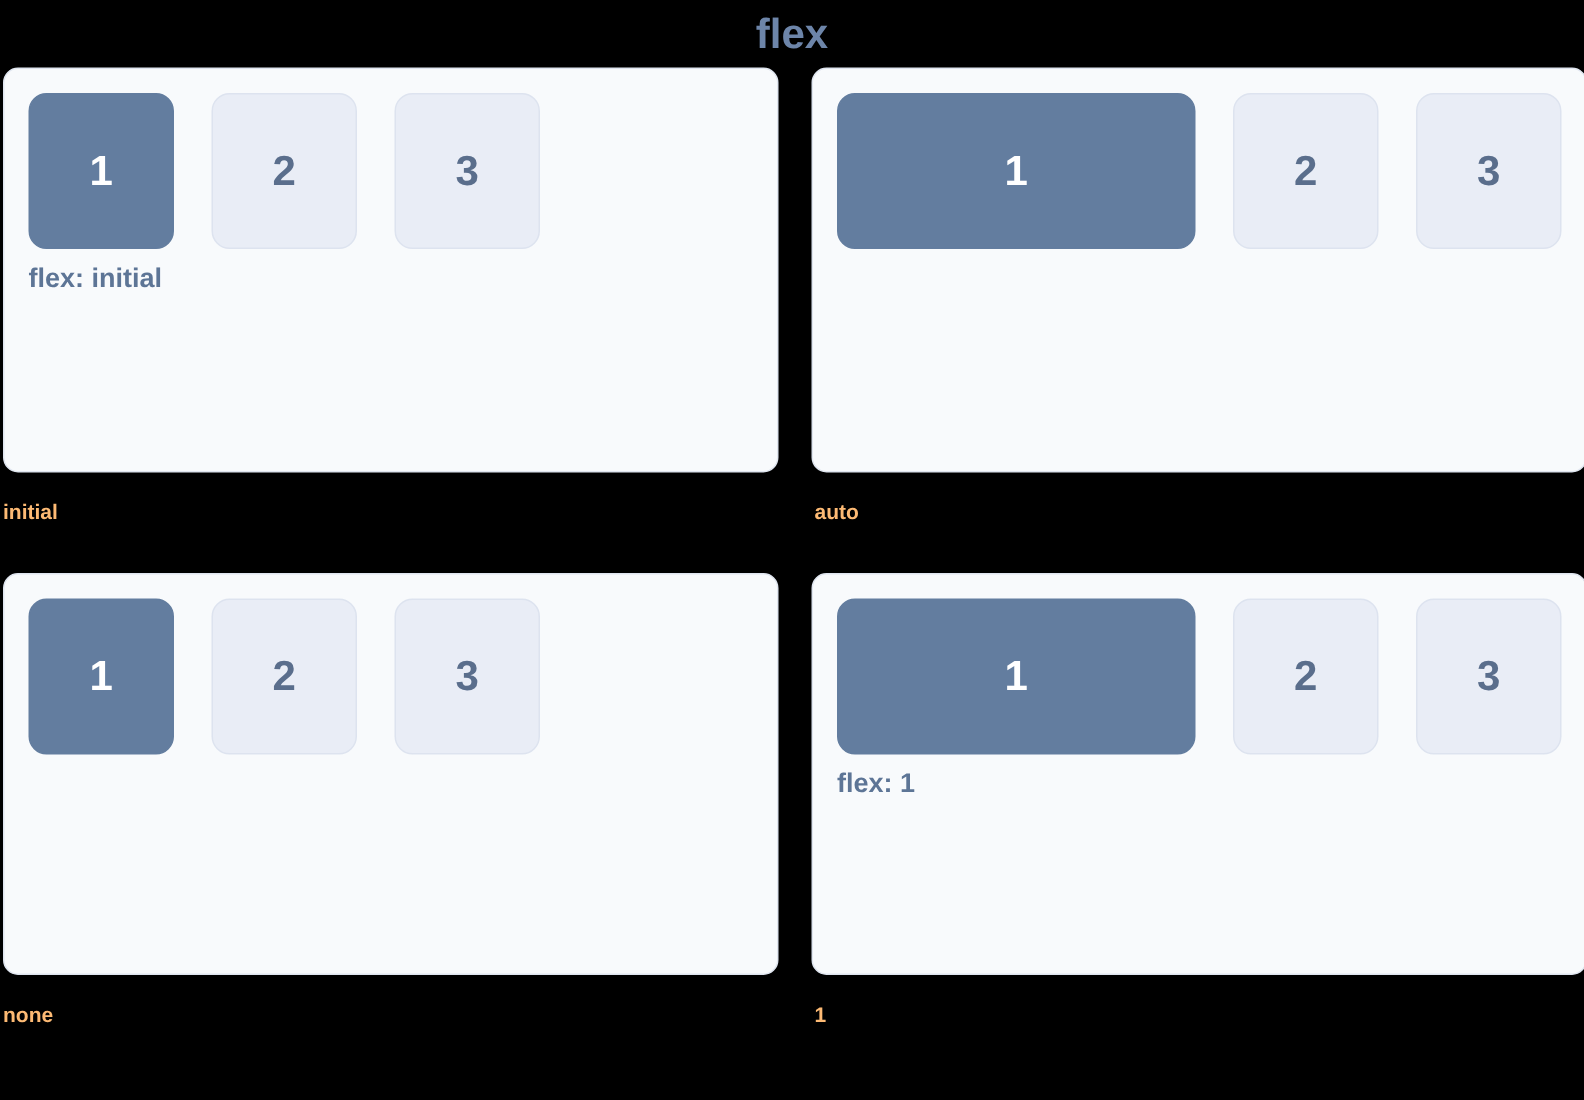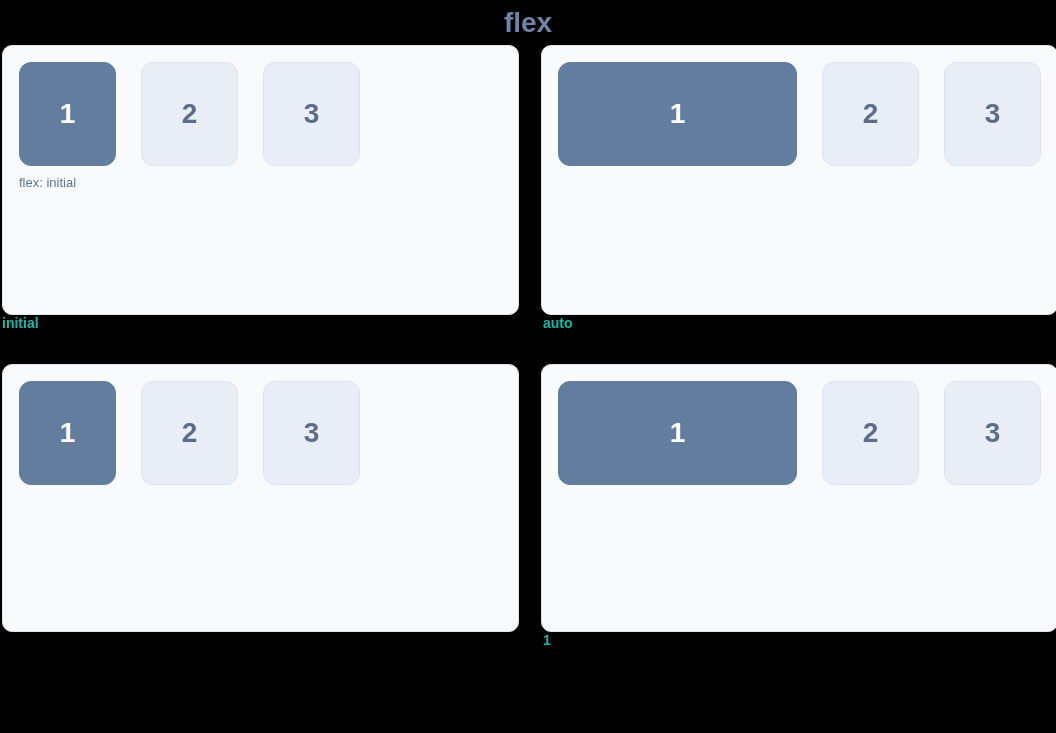--- a/index.html
+++ b/index.html
@@ -92,32 +92,32 @@
   }
 
   
   .flex-initial .box.primary { flex: initial; width: 97px; }
   .flex-auto .box.primary    { flex: auto; width: auto; }
   .flex-none .box.primary    { flex: none; width: 97px; }
   .flex-one .box.primary     { flex: 1; width: auto; }
 
   .code-label {
     margin-top: 9px;
-    font-size: 13px;
-    font-weight: normal;
+    font-size: 18px;
+    font-weight: bold;
     color: #5d7characters;
     color: #5d7596;
     user-select: none;
   }
 
   .caption {
-    margin-top: 0;
+    margin-top: 18px;
     font-size: 14px;
     font-weight: bold;
-    color: #14b8a6;
+    color: #fdba74;
     padding-left: 0px;
     user-select: none;
   }
 
   .cell-right .panel { margin-left: 0; }
   .cell-right .caption { padding-left: 2px; }
 </style>
 </head>
 <body>
 
@@ -151,27 +151,29 @@
     </div>
 
     <div class="demo-cell cell-left">
       <div class="panel short">
         <div class="flex-row flex-none">
           <div class="box primary">1</div>
           <div class="box">2</div>
           <div class="box">3</div>
         </div>
       </div>
+      <div class="caption">none</div>
     </div>
 
     <div class="demo-cell cell-right">
       <div class="panel short">
         <div class="flex-row flex-one">
           <div class="box primary">1</div>
           <div class="box">2</div>
           <div class="box">3</div>
         </div>
+        <div class="code-label">flex: 1</div>
       </div>
       <div class="caption">1</div>
     </div>
 
   </div>
 </div>
 
 </body></html>

